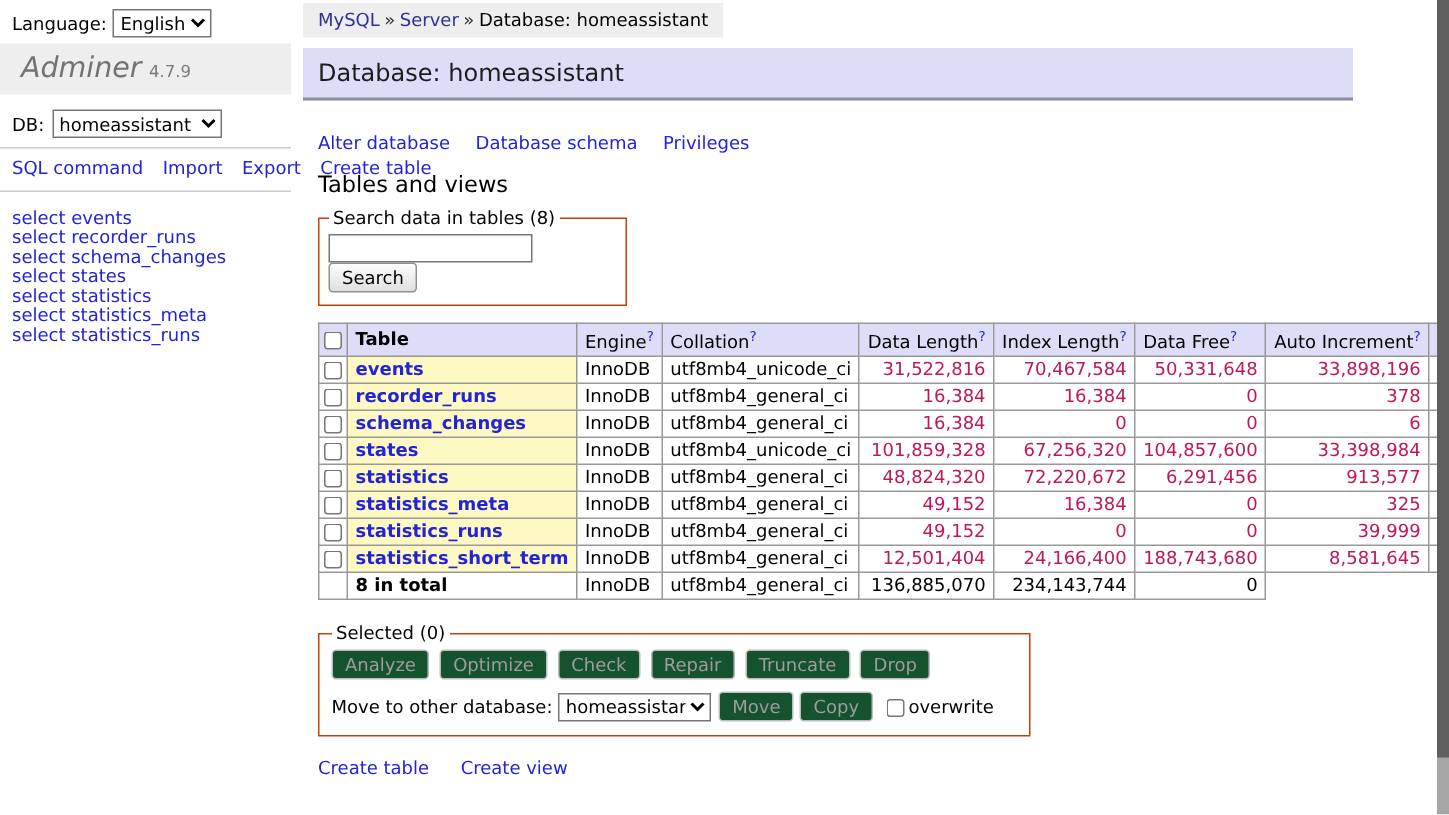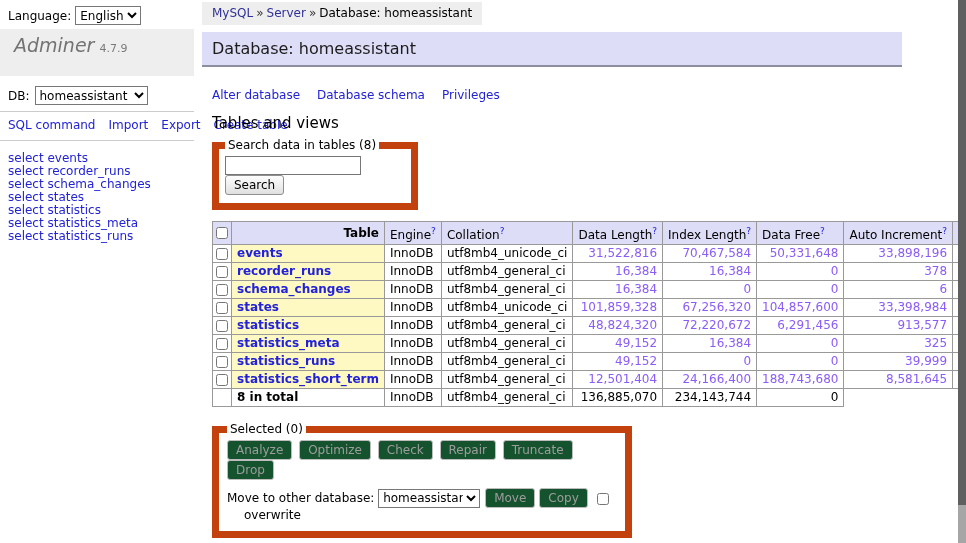--- a/index.html
+++ b/index.html
@@ -14,21 +14,21 @@
 
   
   .sidebar { flex:0 0 194px; width:194px; }
   .lang-row { padding:6px 0 0 8px; height:29px; }
   .lang-row label { margin-right:4px; }
   select {
     font-family:inherit; font-size:12px; height:19px;
     border:1px solid #777; background:#fff;
   }
   .brand {
-    margin:0; background:#eee; padding:7px 0 7px 14px; height:47px;
+    margin:0; background:#eee; padding:7px 0 7px 14px; height:34px;
     font-size:19px; line-height:19px; font-weight:normal; font-style:italic; color:#737373;
   }
   .brand .version { font-size:11px; font-style:normal; color:#7a7a7a; margin-left:5px; }
   .db-row { padding:10px 8px 6px 8px; }
   .db-row label { margin-right:5px; }
   .sidebar-actions {
     margin:0; padding:6px 8px 7px 8px; width:194px;
     border-top:1px solid #ccc; border-bottom:1px solid #ccc; line-height:15px;
   }
   .sidebar-actions a { margin-right:13px; white-space:nowrap; }
@@ -51,52 +51,52 @@
   button:disabled { color:#9d9d9d; border-color:#bdbdbd; background:#14532d; cursor:default; }
   .page-title {
     margin:7px 0 0 0; width:700px; background:#ddddf7; border-bottom:2px solid #8d8da0;
     padding:8px 10px; font-size:16px; line-height:17px; font-weight:normal; color:#1c1c1c;
   }
   .db-links { margin:21px 0 0 10px; }
   .db-links a { margin-right:17px; }
   h3 { font-size:15px; font-weight:normal; color:#000; margin:0; }
   .h-tables { margin:13px 0 0 10px; line-height:16px; }
 
-  fieldset { border:7px solid #c2410c; margin:0; padding:4px 6px 8px 6px; }
+  fieldset { border:1px solid #c2410c; margin:0; padding:4px 6px 8px 6px; }
   fieldset legend { padding:0 3px; font-size:12px; }
   .search-fs { margin:7px 0 0 10px; width:206px; }
   .search-input { width:136px; height:19px; border:1px solid #767676; padding:1px 3px; font:inherit; vertical-align:middle; margin-right:6px; }
 
   
   table { border-collapse:collapse; margin:11px 0 0 10px; }
   th,td { border:1px solid #999; padding:2px 5px; line-height:13px; font-weight:normal; text-align:left; white-space:nowrap; }
   thead th { background:#ddddf7; }
   thead th.col-check { width:19px; text-align:center; padding:1px 2px; }
   thead th sup a { font-size:9px; }
-  thead th.col-table { width:118px; font-weight:bold; text-align:right; }
+  thead th.col-table { width:118px; font-weight:bold; text-align:left; }
   .col-engine { width:44px; } .col-collation { width:99px; }
   .col-dlen { width:70px; } .col-ilen { width:71px; } .col-dfree { width:63px; }
   .col-ainc { width:83px; } .col-rows { width:61px; }
   tbody td.check, tfoot td.check { text-align:center; padding:1px 2px; }
   tbody th.name { background:#fef9c3; }
   tbody th.name a { font-weight:bold; }
   td.num { text-align:right; }
-  td.num a { color:#8b5cf6; }
+  td.num a { color:#be185d; }
   tfoot th.name { background:#fff; font-weight:bold; text-align:left; }
   tfoot td.num { color:#000; }
   tfoot .noborder { border:none; background:transparent; }
   input[type="checkbox"] { width:12px; height:12px; margin:1px; vertical-align:middle; }
 
   
-  .selected-fs { margin:15px 0 0 10px; width:420px; padding:4px 8px 9px 8px; }
+  .selected-fs { margin:15px 0 0 10px; width:475px; padding:4px 8px 9px 8px; }
   .selected-fs .btn-row button { margin-right:3px; }
   .move-row { margin-top:8px; }
   .move-row select { width:102px; margin-right:5px; }
   .move-row button { margin-right:4px; }
-  .move-row .ovr-label { margin-left:17px;text-align:center; }
+  .move-row .ovr-label { margin-left:2px;text-align:center; }
 
   .create-links { margin:14px 0 0 10px; }
   .create-links a { margin-right:21px; }
 
   
   .scrollbar { position:absolute; top:0; right:0; width:8px; height:543px; background:#a6a6a6; }
   .scrollbar .thumb { position:absolute; top:0; left:0; width:8px; height:505px; background:#5f5f5f; }
 </style>
 </head>
 <body>

